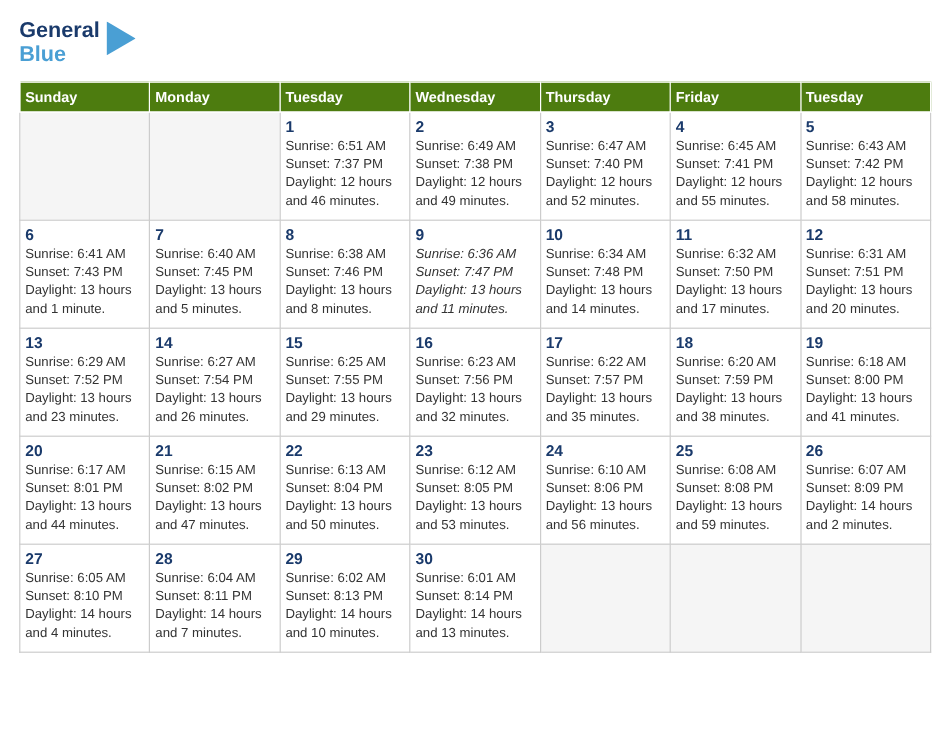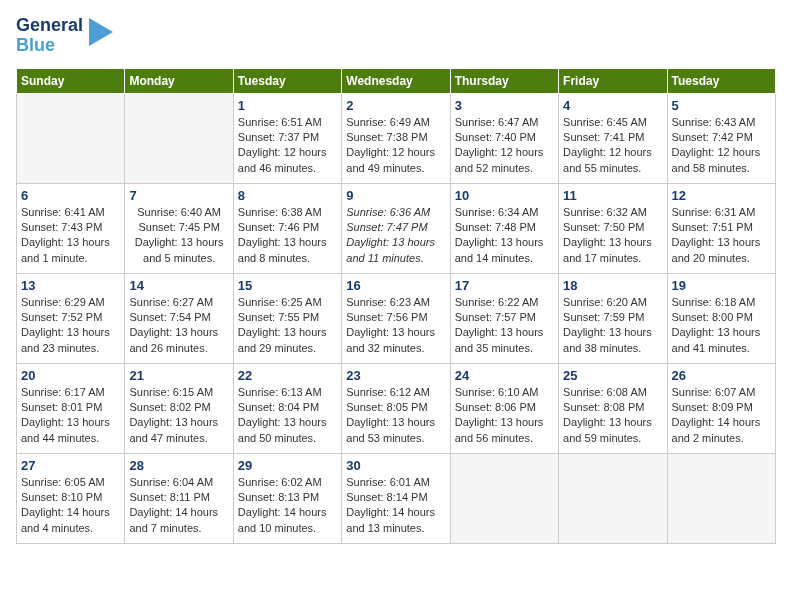--- a/index.html
+++ b/index.html
@@ -148,21 +148,21 @@
       <tr>
         <td>
           <span class="day-num">6</span>
           <div class="day-info" style="white-space: pre-line;">Sunrise: 6:41 AM
 Sunset: 7:43 PM
 Daylight: 13 hours
 and 1 minute.</div>
         </td>
         <td>
           <span class="day-num">7</span>
-          <div class="day-info" style="white-space: pre-line; text-align: center;">Sunrise: 6:40 AM
+          <div class="day-info" style="white-space: pre-line;">Sunrise: 6:40 AM
 Sunset: 7:45 PM
 Daylight: 13 hours
 and 5 minutes.</div>
         </td>
         <td>
           <span class="day-num">8</span>
           <div class="day-info" style="white-space: pre-line;">Sunrise: 6:38 AM
 Sunset: 7:46 PM
 Daylight: 13 hours
 and 8 minutes.</div>

